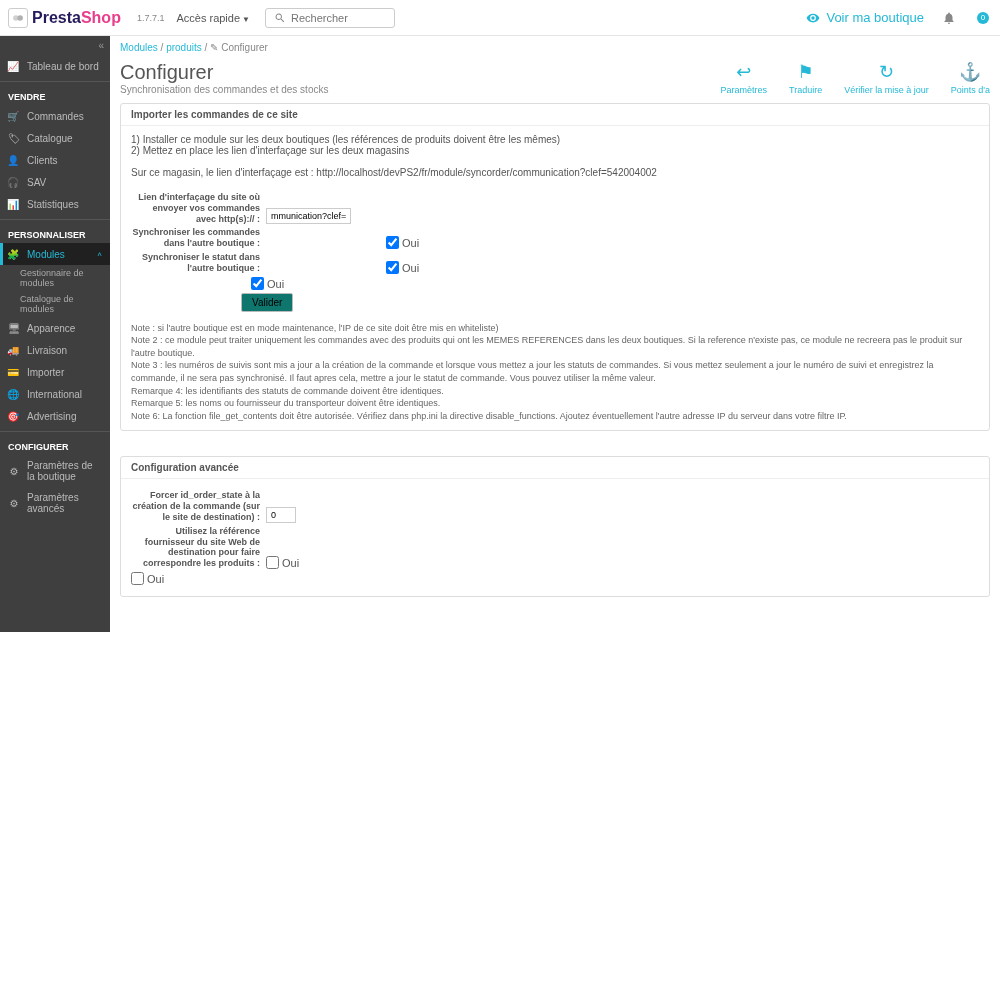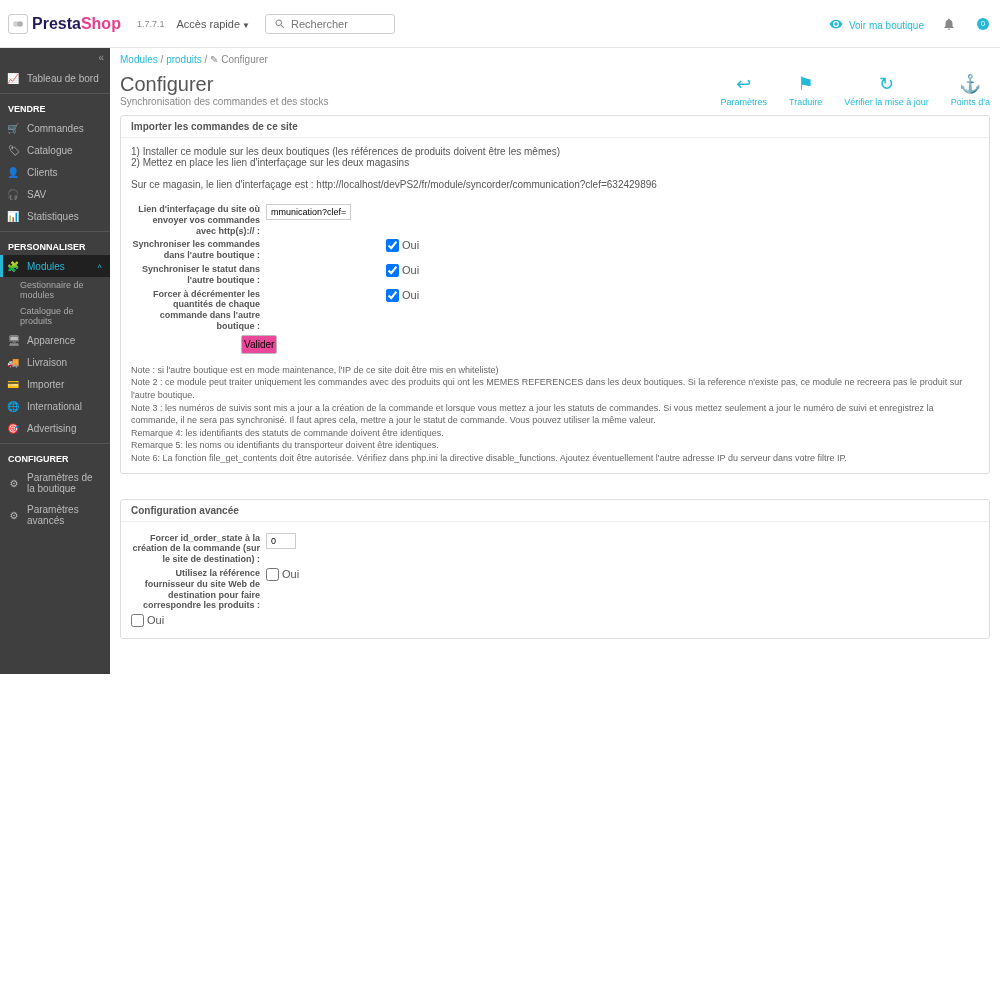--- a/index.html
+++ b/index.html
@@ -1,29 +1,29 @@
 <!DOCTYPE html>
 <html><head>
 <meta charset="utf-8">
 <style>
 *{margin:0;padding:0;box-sizing:border-box;font-family:Arial,Helvetica,sans-serif}
 body{background:#fff;font-size:11px;color:#555}
-.topbar{height:48px;background:#fff;border-bottom:1px solid #e5e5e5;display:flex;align-items:center;padding:4px 8px;position:relative}
+.topbar{height:36px;background:#fff;border-bottom:1px solid #e5e5e5;display:flex;align-items:center;padding:4px 8px;position:relative}
 .logo{display:flex;align-items:center;gap:4px}
 .logo-icon{width:20px;height:20px;background:#fff;border:1px solid #ccc;border-radius:3px;display:flex;align-items:center;justify-content:center;color:#888}
 .logo-text{font-size:16px;font-weight:600;color:#251b5b}
 .logo-text .shop{color:#e83e8c}
 .version{font-size:9px;color:#888;margin-left:12px}
 .quick{margin-left:12px;font-size:11px;color:#555;cursor:pointer}
 .quick .caret{font-size:8px;margin-left:2px}
 .search{margin-left:15px;display:flex;align-items:center;border:1px solid #ccc;border-radius:3px;padding:3px 8px;width:130px}
 .search svg{width:12px;height:12px;fill:#888}
 .search input{border:none;outline:none;font-size:11px;margin-left:5px;width:95px;color:#888}
 .top-right{margin-left:auto;display:flex;align-items:center;gap:18px}
-.view-shop{color:#25b9d7;font-size:10px;display:flex;align-items:flex-end;gap:6px}
+.view-shop{color:#25b9d7;font-size:13px;display:flex;align-items:center;gap:6px}
 .bell{width:14px;height:14px;fill:#888}
 .badge-dot{background:#25b9d7;color:#fff;width:12px;height:12px;border-radius:50%;font-size:8px;display:flex;align-items:center;justify-content:center;position:absolute;top:3px;right:3px}
 .layout{display:flex}
 .sidebar{width:110px;background:#3f3f3f;color:#bbb;min-height:500px;font-size:10px}
 .collapse-btn{text-align:right;padding:4px 6px;color:#999;font-size:10px}
 .side-item{display:flex;align-items:center;gap:7px;padding:5px 8px;cursor:pointer}
 .side-item.active{background:#202020;color:#25b9d7;border-left:3px solid #25b9d7;padding-left:5px}
 .side-sep{border-top:1px solid #555;margin:4px 0}
 .side-header{padding:6px 8px 3px;font-size:9px;font-weight:bold;color:#fff;text-transform:uppercase}
 .side-sub{padding:3px 8px 3px 20px;font-size:9px;color:#aaa;cursor:pointer}
@@ -34,25 +34,25 @@
 .breadcrumb a{color:#25b9d7;text-decoration:none}
 .page-head{display:flex;align-items:center;padding:2px 0 8px}
 .page-title h1{font-size:20px;font-weight:300;color:#555}
 .page-title .sub{font-size:10px;color:#888}
 .actions{margin-left:auto;display:flex;gap:22px}
 .action{text-align:center;color:#25b9d7;font-size:9px;cursor:pointer}
 .action .aicon{font-size:18px;display:block;margin-bottom:2px}
 .panel{border:1px solid #ddd;border-radius:3px;margin-bottom:25px;background:#fff}
 .panel-head{padding:5px 10px;font-size:10px;font-weight:bold;color:#555;border-bottom:1px solid #eee}
 .panel-body{padding:8px 10px;font-size:10px;color:#555}
-.frow{display:flex;align-items:flex-start;margin:3px 0}
+.frow{display:flex;align-items:flex-end;margin:3px 0}
 .flabel{width:135px;text-align:right;font-size:9px;font-weight:bold;color:#555;padding-right:6px;line-height:1.2}
 .finput{border:1px solid #ccc;padding:2px 4px;font-size:9px;width:85px}
 .foui{font-size:11px;margin-left:3px}
-.fbtn{border:1px solid #bbb;background:#ec4899;padding:3px 2px;font-size:10px;border-radius:2px;cursor:pointer;margin-left:110px}
+.fbtn{border:1px solid #bbb;background:#0f766e;padding:3px 10px;font-size:10px;border-radius:2px;cursor:pointer;margin-left:110px}
 .notes{font-size:9px;color:#666;margin-top:10px;line-height:1.4}
 .numinput{border:1px solid #ccc;padding:2px 4px;font-size:9px;width:30px}
 </style>
 </head>
 <body>
 
 <div class="topbar">
   <div class="logo">
     <span class="logo-icon">
       <svg viewBox="0 0 20 20" width="14" height="14">
@@ -116,21 +116,21 @@
         <span>Statistiques</span>
       </div>
     <div class="side-sep"></div>
     <div class="side-header">PERSONNALISER</div>
     <div class="side-item active">
         <span class="sico">🧩</span>
         <span>Modules</span>
         <span class="chev">˄</span>
       </div>
     <div class="side-sub">Gestionnaire de modules</div>
-    <div class="side-sub">Catalogue de produits</div>
+    <div class="side-sub">Catalogue de modules</div>
     <div class="side-item">
         <span class="sico">🖥</span>
         <span>Apparence</span>
       </div>
     <div class="side-item">
         <span class="sico">🚚</span>
         <span>Livraison</span>
       </div>
     <div class="side-item">
         <span class="sico">💳</span>
@@ -172,51 +172,50 @@
         <div class="action"><span class="aicon">⚓</span><span>Points d'a</span></div>
       </div>
     </div>
 
     <div class="panel">
       <div class="panel-head">Importer les commandes de ce site</div>
       <div class="panel-body">
         <div>1) Installer ce module sur les deux boutiques (les références de produits doivent être les mêmes)</div>
         <div>2) Mettez en place les lien d'interfaçage sur les deux magasins</div>
         <br>
-        <div>Sur ce magasin, le lien d'interfaçage est : http://localhost/devPS2/fr/module/syncorder/communication?clef=632429896</div>
+        <div>Sur ce magasin, le lien d'interfaçage est : http://localhost/devPS2/fr/module/syncorder/communication?clef=542004002</div>
         <br>
         <div class="frow">
           <div class="flabel">Lien d'interfaçage du site où envoyer vos commandes avec http(s):// :</div>
           <input class="finput" value="mmunication?clef=4554852" style="">
         </div>
         <div class="frow">
           <div class="flabel">Synchroniser les commandes dans l'autre boutique :</div>
           <div style="width:120px"></div>
           <input type="checkbox" checked="" style="">
             <span class="foui">Oui</span>
         </div>
         <div class="frow">
           <div class="flabel">Synchroniser le statut dans l'autre boutique :</div>
           <div style="width:120px"></div>
           <input type="checkbox" checked="" style="">
             <span class="foui">Oui</span>
         </div>
         <div class="frow">
-          <div class="flabel">Forcer à décrémenter les quantités de chaque commande dans l'autre boutique :</div>
           <div style="width:120px"></div>
           <input type="checkbox" checked="" style="">
             <span class="foui">Oui</span>
         </div>
         <button class="fbtn">Valider</button>
         <div class="notes">
           <div>Note : si l'autre boutique est en mode maintenance, l'IP de ce site doit être mis en whiteliste)</div>
           <div>Note 2 : ce module peut traiter uniquement les commandes avec des produits qui ont les MEMES REFERENCES dans les deux boutiques. Si la reference n'existe pas, ce module ne recreera pas le produit sur l'autre boutique.</div>
           <div>Note 3 : les numéros de suivis sont mis a jour a la création de la commande et lorsque vous mettez a jour les statuts de commandes. Si vous mettez seulement a jour le numéro de suivi et enregistrez la commande, il ne sera pas synchronisé. Il faut apres cela, mettre a jour le statut de commande. Vous pouvez utiliser la même valeur.</div>
           <div>Remarque 4: les identifiants des statuts de commande doivent être identiques.</div>
-          <div>Remarque 5: les noms ou identifiants du transporteur doivent être identiques.</div>
+          <div>Remarque 5: les noms ou fournisseur du transporteur doivent être identiques.</div>
           <div>Note 6: La fonction file_get_contents doit être autorisée. Vérifiez dans php.ini la directive disable_functions. Ajoutez éventuellement l'autre adresse IP du serveur dans votre filtre IP.</div>
         </div>
       </div>
     </div>
 
     <div class="panel">
       <div class="panel-head">Configuration avancée</div>
       <div class="panel-body">
         <div class="frow">
           <div class="flabel">Forcer id_order_state à la création de la commande (sur le site de destination) :</div>

